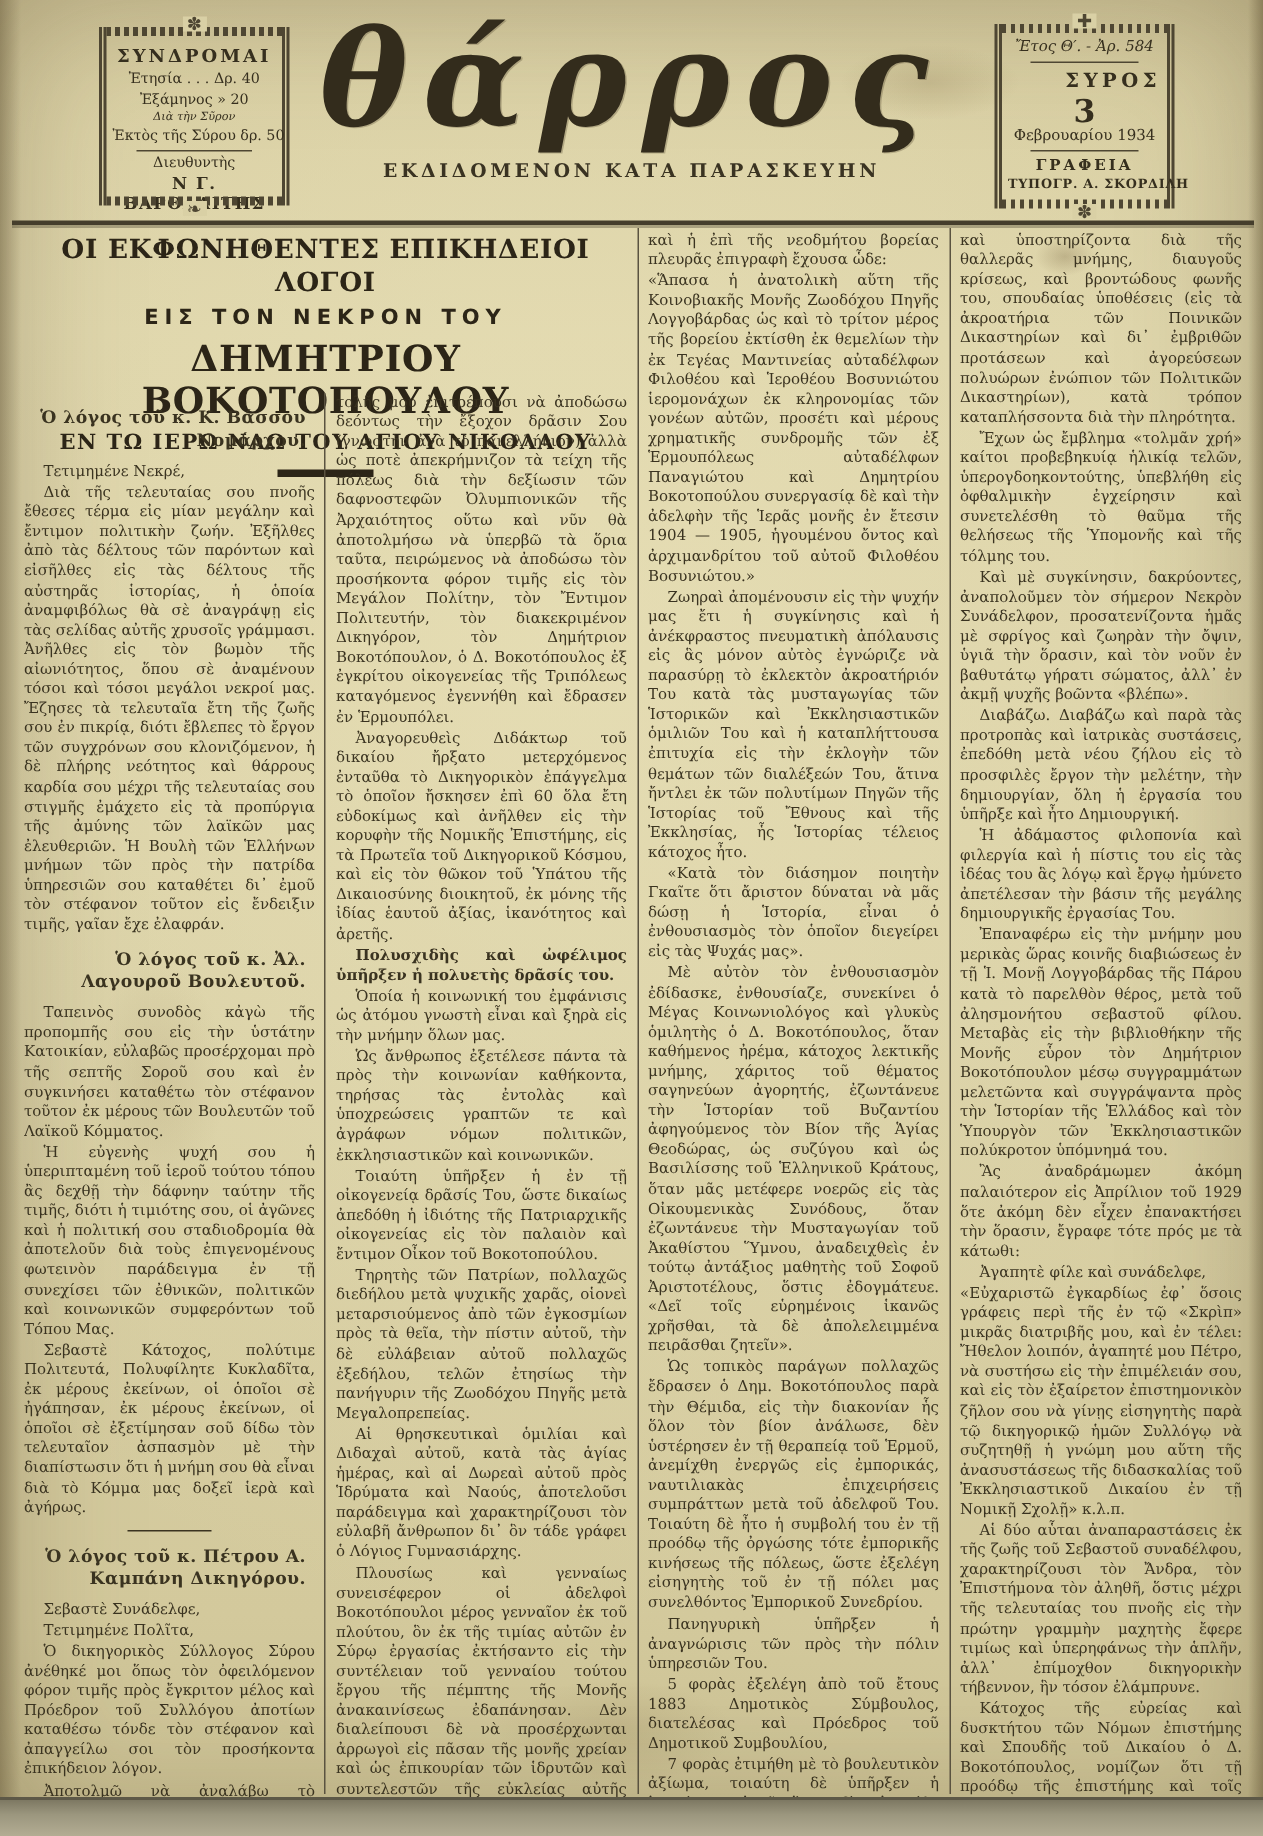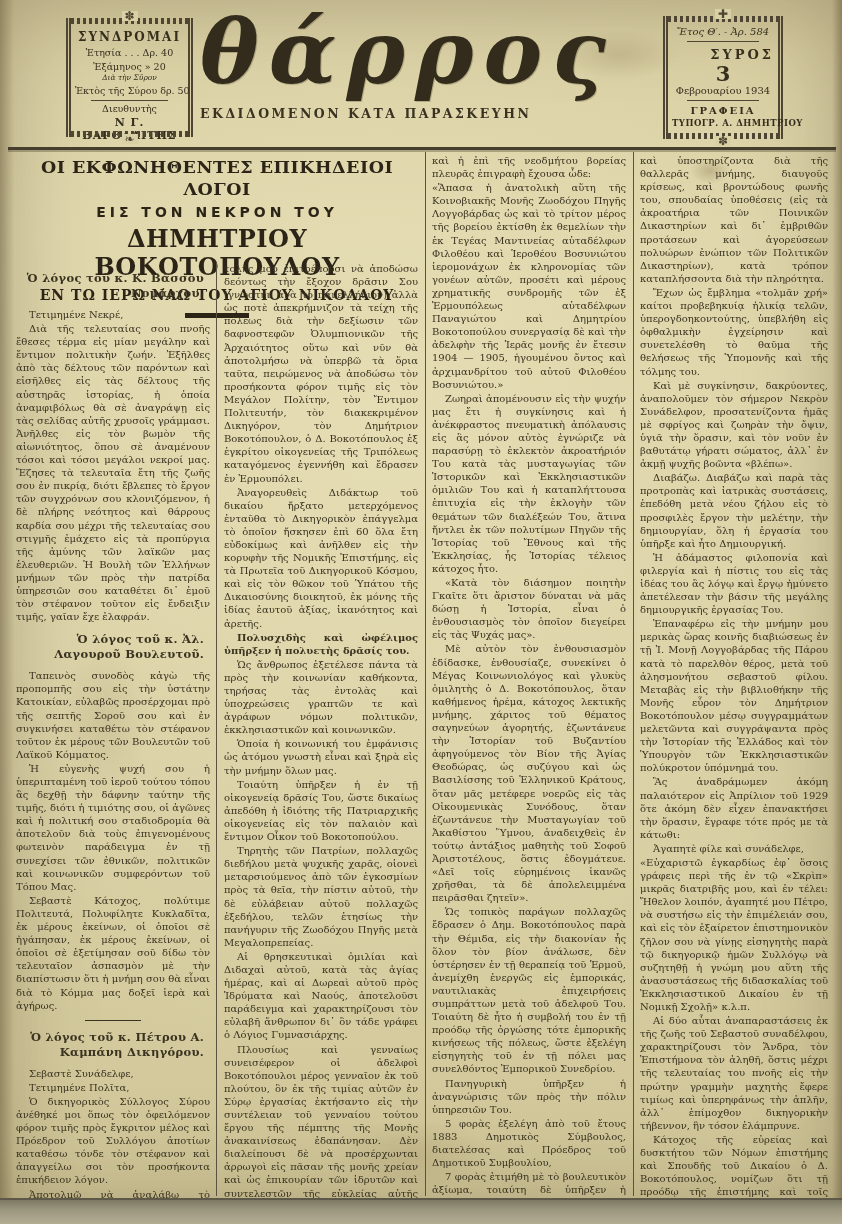--- a/index.html
+++ b/index.html
@@ -47,21 +47,21 @@
   .small-rule{width:70%; margin:4px auto 2px; border-top:1px solid #4e4632;}
   .bx-dir-label{font-size:9.5px; margin-top:2px;text-align:center;}
   .bx-dir-name{font-size:11px; font-weight:bold; letter-spacing:1px; margin-top:2px;}
   .bx-issue{font-size:10px; font-style:italic; white-space:nowrap;}
   .bx-city{font-size:13px; font-weight:bold; letter-spacing:3px; margin-top:5px;text-align:right;}
   .bx-day{font-size:21px; font-weight:bold; line-height:20px; margin-top:2px;}
   .bx-date{font-size:10px; margin-top:1px; white-space:nowrap;}
   .bx-off-label{font-size:10px; font-weight:bold; letter-spacing:2px; margin-top:4px;}
   .bx-off-name{font-size:8.5px; font-weight:bold; letter-spacing:.5px; margin-top:2px; white-space:nowrap;}
 
-  .mast-center{position:absolute; left:200px; right:200px; top:6px; text-align:left;}
+  .mast-center{position:absolute; left:200px; right:200px; top:6px; text-align:center;}
   .paper-title{
     font-size:88px; line-height:92px; font-style:italic; font-weight:bold;
     letter-spacing:10px; color:#332c1c;
     text-shadow:1px 1px 0 rgba(50,40,20,.25);
   }
   .paper-subtitle{font-size:12.5px; letter-spacing:2.5px; font-weight:bold; margin-top:8px; color:#3a3322;}
 
   .top-rule{position:absolute; left:8px; right:6px; top:147px;
     border-top:3px solid #453e2c; box-shadow:0 2px 0 rgba(69,62,44,.35);}
 
@@ -126,21 +126,21 @@
   <div class="mast-box box-right">
     <span class="orn top">✚</span>
     <span class="orn bottom">✽</span>
     <div class="bx-issue">Ἔτος Θ′. - Ἀρ. 584</div>
     <div class="small-rule"></div>
     <div class="bx-city">ΣΥΡΟΣ</div>
     <div class="bx-day">3</div>
     <div class="bx-date">Φεβρουαρίου 1934</div>
     <div class="small-rule"></div>
     <div class="bx-off-label">ΓΡΑΦΕΙΑ</div>
-    <div class="bx-off-name">ΤΥΠΟΓΡ. Α. ΔΗΜΗΤΡΙΟΥ</div>
+    <div class="bx-off-name">ΤΥΠΟΓΡ. Α. ΣΚΟΡΔΙΛΗ</div>
   </div>
 
   <div class="top-rule"></div>
 
   <div class="headline">
     <div class="hl1">ΟΙ ΕΚΦΩΝΗΘΕΝΤΕΣ ΕΠΙΚΗΔΕΙΟΙ ΛΟΓΟΙ</div>
     <div class="hl2">ΕΙΣ ΤΟΝ ΝΕΚΡΟΝ ΤΟΥ</div>
     <div class="hl3">ΔΗΜΗΤΡΙΟΥ ΒΟΚΟΤΟΠΟΥΛΟΥ</div>
     <div class="hl4">ΕΝ ΤΩ ΙΕΡΩ ΝΑΩ ΤΟΥ ΑΓΙΟΥ ΝΙΚΟΛΑΟΥ</div>
     <div class="hl-bar"></div>
@@ -162,22 +162,22 @@
       <h3 class="b-h">Ὁ λόγος τοῦ κ. Πέτρου Α. Καμπάνη Δικηγόρου.</h3>
       <p class="b-p">Σεβαστὲ Συνάδελφε,</p>
       <p class="b-p">Τετιμημένε Πολῖτα,</p>
       <p class="b-p">Ὁ δικηγορικὸς Σύλλογος Σύρου ἀνέθηκέ μοι ὅπως τὸν ὀφειλόμενον φόρον τιμῆς πρὸς ἔγκριτον μέλος καὶ Πρόεδρον τοῦ Συλλόγου ἀποτίων καταθέσω τόνδε τὸν στέφανον καὶ ἀπαγγείλω σοι τὸν προσήκοντα ἐπικήδειον λόγον.</p>
       <p class="b-p">Ἀποτολμῶ νὰ ἀναλάβω τὸ ἀνατεθέν μοι ἔργον, ὄχι διὰ νὰ ἐπεξέλθω τὸ ἀντάξιον ἐγκώμιον εἰς Ἄνδρα οἷος ὑπῆρξεν ὁ μεταστάς, καθόσον τοῦτο ὑπέρτερον τῶν δυνάμεών μου εἶναι, ἀλλὰ μόνον ἵνα διαδηλώσω κατὰ τὸν βραχὺν χρόνον, καθ᾽ ὃν ἔτι ἔχομεν μέσῳ ἡμῶν τὸν Σεβαστὸν καὶ ἐξέχοντα Συνάδελφον, τὰ κατέχοντα πάντας ἡμᾶς τὴν στιγμὴν ταύτην συναισθήματα, ἐκτιμήσεως, σεβασμοῦ καὶ ἀγάπης, καὶ τὴν ἄφατον λύπην ὑφ᾽ ἧς κατέχονται τὰ Μέλη τοῦ Συλλόγου, ἀπὸ τοῦ θλιβεροῦ ἀγγέλματος τοῦ Θανάτου σου, ἀπευθύνων σοι τὸ ὕστατον χαῖρε τῶν Συναδέλφων Σου.</p>
     </div>
   <div class="col col-2">
       <p class="b-pc">τολῆς μου ἐπιτρέπουσι νὰ ἀποδώσω δεόντως τὴν ἔξοχον δρᾶσιν Σου (γνωστὴν ἀνὰ τὸ πανελλήνιον) ἀλλὰ ὡς ποτὲ ἀπεκρήμνιζον τὰ τείχη τῆς πόλεως διὰ τὴν δεξίωσιν τῶν δαφνοστεφῶν Ὀλυμπιονικῶν τῆς Ἀρχαιότητος οὕτω καὶ νῦν θὰ ἀποτολμήσω νὰ ὑπερβῶ τὰ ὅρια ταῦτα, πειρώμενος νὰ ἀποδώσω τὸν προσήκοντα φόρον τιμῆς εἰς τὸν Μεγάλον Πολίτην, τὸν Ἔντιμον Πολιτευτήν, τὸν διακεκριμένον Δικηγόρον, τὸν Δημήτριον Βοκοτόπουλον, ὁ Δ. Βοκοτόπουλος ἐξ ἐγκρίτου οἰκογενείας τῆς Τριπόλεως καταγόμενος ἐγεννήθη καὶ ἔδρασεν ἐν Ἑρμουπόλει.</p>
       <p class="b-p">Ἀναγορευθεὶς Διδάκτωρ τοῦ δικαίου ἤρξατο μετερχόμενος ἐνταῦθα τὸ Δικηγορικὸν ἐπάγγελμα τὸ ὁποῖον ἤσκησεν ἐπὶ 60 ὅλα ἔτη εὐδοκίμως καὶ ἀνῆλθεν εἰς τὴν κορυφὴν τῆς Νομικῆς Ἐπιστήμης, εἰς τὰ Πρωτεῖα τοῦ Δικηγορικοῦ Κόσμου, καὶ εἰς τὸν θῶκον τοῦ Ὑπάτου τῆς Δικαιοσύνης διοικητοῦ, ἐκ μόνης τῆς ἰδίας ἑαυτοῦ ἀξίας, ἱκανότητος καὶ ἀρετῆς.</p>
       <p class="b-pb">Πολυσχιδὴς καὶ ὠφέλιμος ὑπῆρξεν ἡ πολυετὴς δρᾶσίς του.</p>
+      <p class="b-p">Ὁποία ἡ κοινωνική του ἐμφάνισις ὡς ἀτόμου γνωστὴ εἶναι καὶ ξηρὰ εἰς τὴν μνήμην ὅλων μας.</p>
       <p class="b-p">Ὡς ἄνθρωπος ἐξετέλεσε πάντα τὰ πρὸς τὴν κοινωνίαν καθήκοντα, τηρήσας τὰς ἐντολὰς καὶ ὑποχρεώσεις γραπτῶν τε καὶ ἀγράφων νόμων πολιτικῶν, ἐκκλησιαστικῶν καὶ κοινωνικῶν.</p>
-      <p class="b-p">Ὁποία ἡ κοινωνική του ἐμφάνισις ὡς ἀτόμου γνωστὴ εἶναι καὶ ξηρὰ εἰς τὴν μνήμην ὅλων μας.</p>
       <p class="b-p">Τοιαύτη ὑπῆρξεν ἡ ἐν τῇ οἰκογενείᾳ δρᾶσίς Του, ὥστε δικαίως ἀπεδόθη ἡ ἰδιότης τῆς Πατριαρχικῆς οἰκογενείας εἰς τὸν παλαιὸν καὶ ἔντιμον Οἶκον τοῦ Βοκοτοπούλου.</p>
       <p class="b-p">Τηρητὴς τῶν Πατρίων, πολλαχῶς διεδήλου μετὰ ψυχικῆς χαρᾶς, οἱονεὶ μεταρσιούμενος ἀπὸ τῶν ἐγκοσμίων πρὸς τὰ θεῖα, τὴν πίστιν αὐτοῦ, τὴν δὲ εὐλάβειαν αὐτοῦ πολλαχῶς ἐξεδήλου, τελῶν ἐτησίως τὴν πανήγυριν τῆς Ζωοδόχου Πηγῆς μετὰ Μεγαλοπρεπείας.</p>
       <p class="b-p">Αἱ θρησκευτικαὶ ὁμιλίαι καὶ Διδαχαὶ αὐτοῦ, κατὰ τὰς ἁγίας ἡμέρας, καὶ αἱ Δωρεαὶ αὐτοῦ πρὸς Ἱδρύματα καὶ Ναούς, ἀποτελοῦσι παράδειγμα καὶ χαρακτηρίζουσι τὸν εὐλαβῆ ἄνθρωπον δι᾽ ὃν τάδε γράφει ὁ Λόγιος Γυμνασιάρχης.</p>
       <p class="b-p">Πλουσίως καὶ γενναίως συνεισέφερον οἱ ἀδελφοὶ Βοκοτόπουλοι μέρος γενναῖον ἐκ τοῦ πλούτου, ὃν ἐκ τῆς τιμίας αὐτῶν ἐν Σύρῳ ἐργασίας ἐκτήσαντο εἰς τὴν συντέλειαν τοῦ γενναίου τούτου ἔργου τῆς πέμπτης τῆς Μονῆς ἀνακαινίσεως ἐδαπάνησαν. Δὲν διαλείπουσι δὲ νὰ προσέρχωνται ἀρρωγοὶ εἰς πᾶσαν τῆς μονῆς χρείαν καὶ ὡς ἐπικουρίαν τῶν ἱδρυτῶν καὶ συντελεστῶν τῆς εὐκλείας αὐτῆς ἰδιαιτέρων αὐτῶν συμπολιτῶν ἐφ᾽ οἷς ἄξιον εἶναι τῷ ὄντι νὰ σεμνύνωνται.</p>
     </div>
   <div class="col col-3">
       <p class="b-pc">καὶ ἡ ἐπὶ τῆς νεοδμήτου βορείας πλευρᾶς ἐπιγραφὴ ἔχουσα ὧδε:</p>
       <p class="b-pc">«Ἅπασα ἡ ἀνατολικὴ αὕτη τῆς Κοινοβιακῆς Μονῆς Ζωοδόχου Πηγῆς Λογγοβάρδας ὡς καὶ τὸ τρίτον μέρος τῆς βορείου ἐκτίσθη ἐκ θεμελίων τὴν ἐκ Τεγέας Μαντινείας αὐταδέλφων Φιλοθέου καὶ Ἱεροθέου Βοσυνιώτου ἱερομονάχων ἐκ κληρονομίας τῶν γονέων αὐτῶν, προσέτι καὶ μέρους χρηματικῆς συνδρομῆς τῶν ἐξ Ἑρμουπόλεως αὐταδέλφων Παναγιώτου καὶ Δημητρίου Βοκοτοπούλου συνεργασίᾳ δὲ καὶ τὴν ἀδελφὴν τῆς Ἱερᾶς μονῆς ἐν ἔτεσιν 1904 — 1905, ἡγουμένου ὄντος καὶ ἀρχιμανδρίτου τοῦ αὐτοῦ Φιλοθέου Βοσυνιώτου.»</p>
       <p class="b-p">Ζωηραὶ ἀπομένουσιν εἰς τὴν ψυχήν μας ἔτι ἡ συγκίνησις καὶ ἡ ἀνέκφραστος πνευματικὴ ἀπόλαυσις εἰς ἃς μόνον αὐτὸς ἐγνώριζε νὰ παρασύρῃ τὸ ἐκλεκτὸν ἀκροατήριόν Του κατὰ τὰς μυσταγωγίας τῶν Ἱστορικῶν καὶ Ἐκκλησιαστικῶν ὁμιλιῶν Του καὶ ἡ καταπλήττουσα ἐπιτυχία εἰς τὴν ἐκλογὴν τῶν θεμάτων τῶν διαλέξεών Του, ἅτινα ἤντλει ἐκ τῶν πολυτίμων Πηγῶν τῆς Ἱστορίας τοῦ Ἔθνους καὶ τῆς Ἐκκλησίας, ἧς Ἱστορίας τέλειος κάτοχος ἦτο.</p>
       <p class="b-p">«Κατὰ τὸν διάσημον ποιητὴν Γκαῖτε ὅτι ἄριστον δύναται νὰ μᾶς δώσῃ ἡ Ἱστορία, εἶναι ὁ ἐνθουσιασμὸς τὸν ὁποῖον διεγείρει εἰς τὰς Ψυχάς μας».</p>

